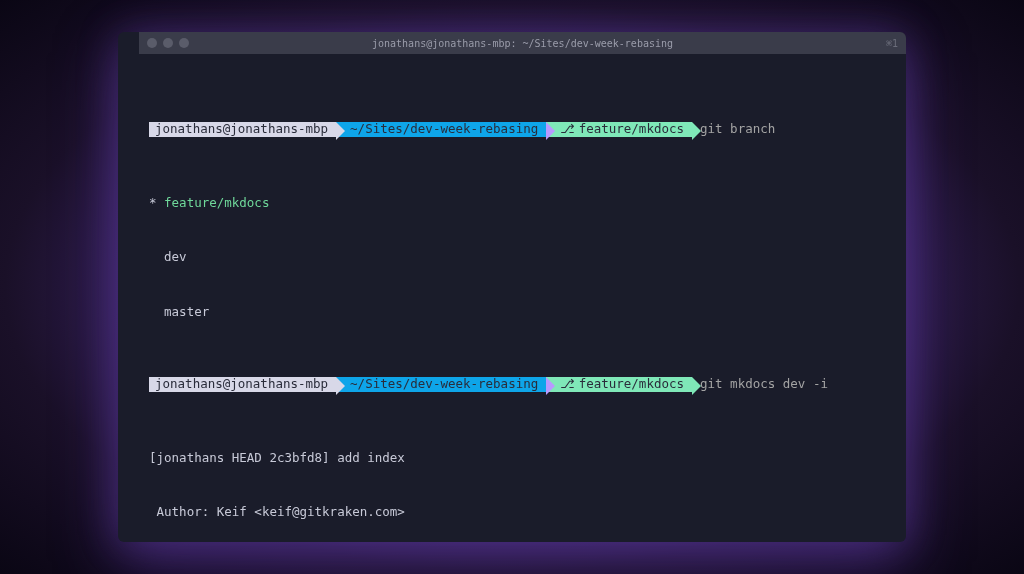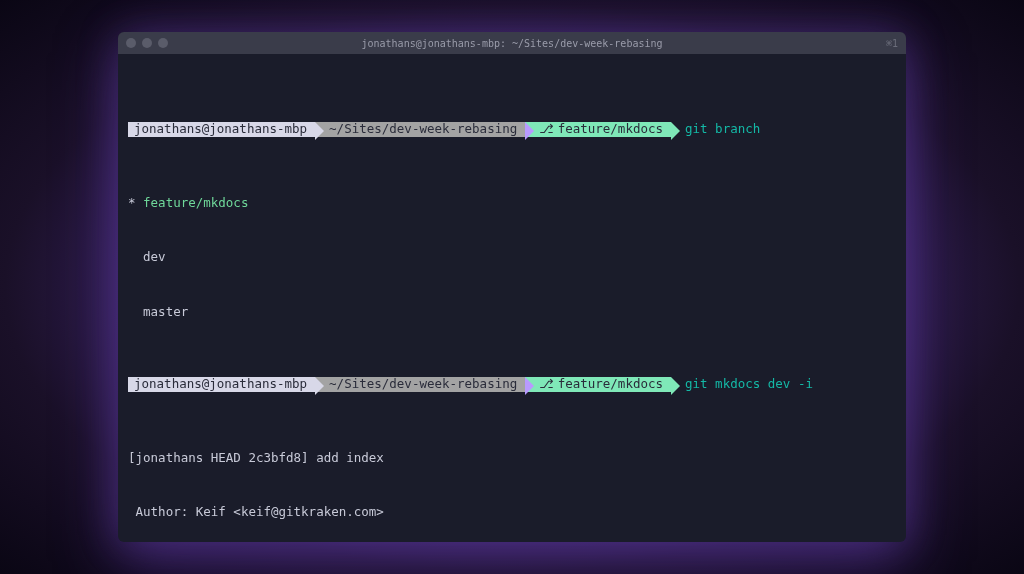--- a/index.html
+++ b/index.html
@@ -15,20 +15,21 @@
     }
     .terminal-window {
       width: 788px;
       height: 510px;
       background: #1a1c2a;
       border-radius: 6px;
       box-shadow: 0 20px 60px rgba(100, 60, 180, 0.5), 0 0 40px rgba(120, 80, 200, 0.3);
       display: flex;
       flex-direction: column;
       overflow: hidden;
+      padding-left: 21px;
     }
     .titlebar {
       height: 22px;
       background: #3a3c4a;
       display: flex;
       align-items: center;
       padding: 0 8px;
       position: relative;
     }
     .traffic-lights {
@@ -82,25 +83,25 @@
       right: -9px;
       top: 0;
       width: 0;
       height: 0;
       border-top: 9px solid transparent;
       border-bottom: 9px solid transparent;
       z-index: 1;
     }
     .seg-user { background: #d8d8e8; color: #2a2c3a; }
     .seg-user::after { border-left: 9px solid #d8d8e8; }
-    .seg-path { background: #a3a3a3; color: #2a2c3a; padding-left: 14px; }
+    .seg-path { background: #0ea5e9; color: #2a2c3a; padding-left: 14px; }
     .seg-path::after { border-left: 9px solid #b89aff; }
     .seg-branch { background: #7fe8b8; color: #2a2c3a; padding-left: 14px; }
     .seg-branch::after { border-left: 9px solid #7fe8b8; }
-    .cmd { color: #14b8a6; margin-left: 14px; }
+    .cmd { color: #a3a3a3; margin-left: 8px; }
     .out-line { white-space: pre; }
     .green { color: #6fd89a; }
     .branch-icon { margin-right: 4px; }
   </style>
 </head>
 <body>
 
 <div class="terminal-window">
   <div class="titlebar">
     <div class="traffic-lights">

